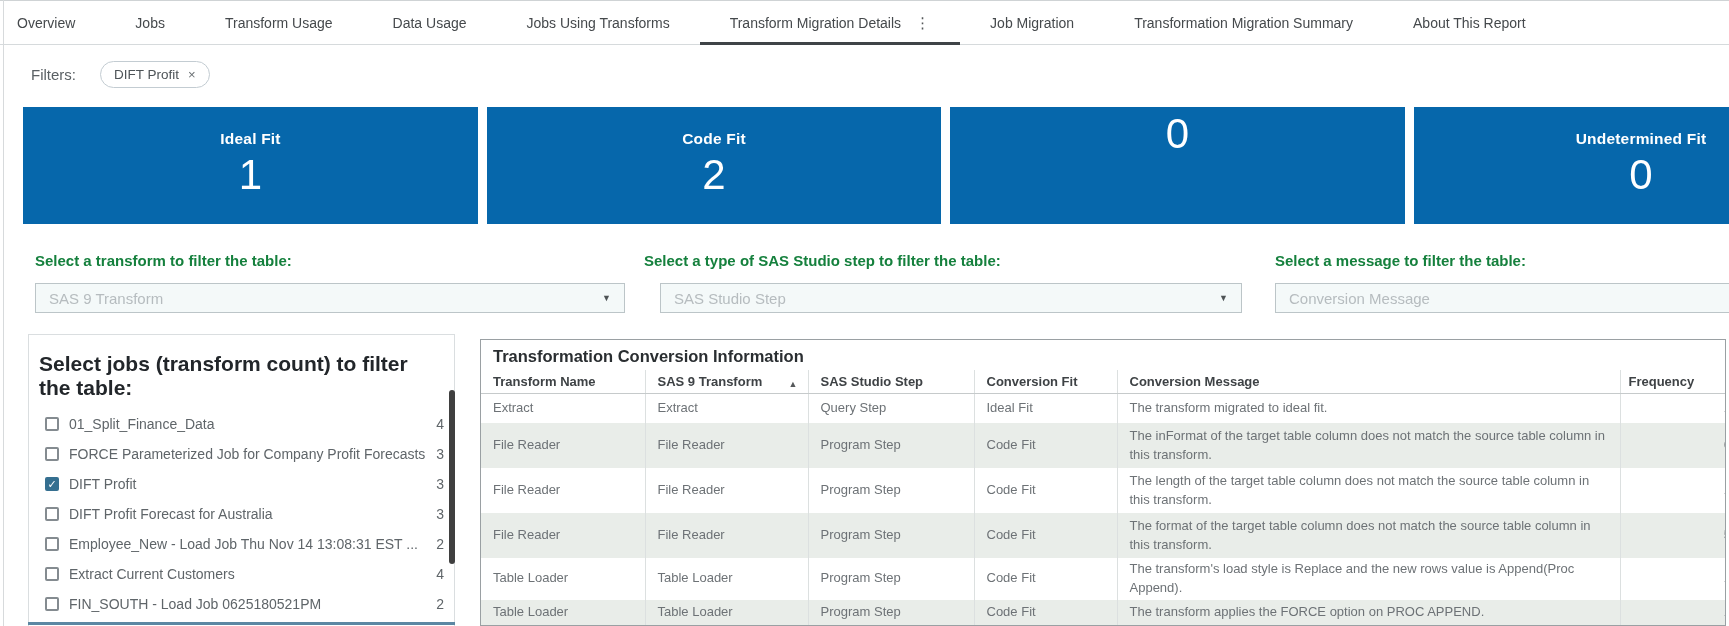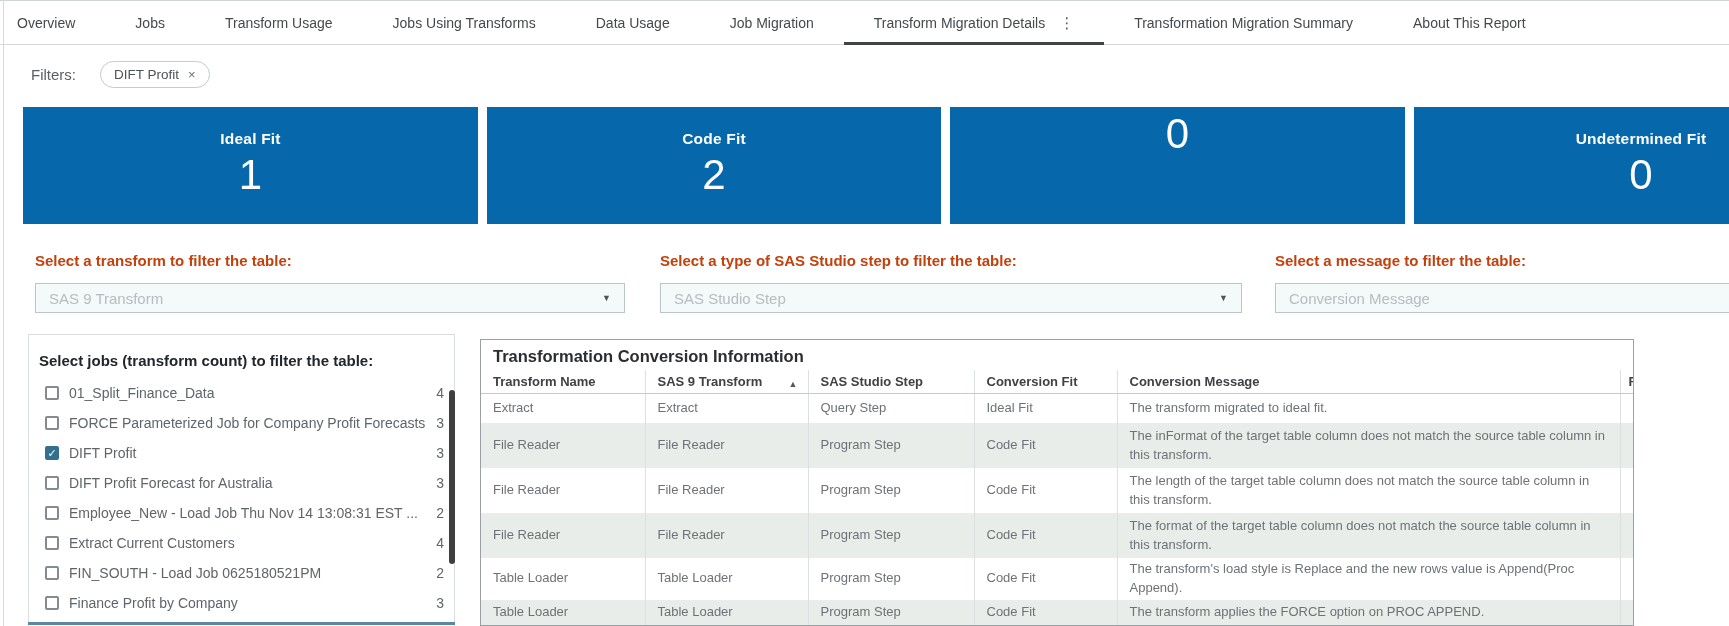--- a/index.html
+++ b/index.html
@@ -24,41 +24,41 @@
   .chip{display:flex;align-items:center;gap:9px;border:1px solid #c3ccd2;border-radius:14px;height:27px;
         padding:0 13px;font-size:13.5px;color:#4d5357;background:#fff;}
   .chip-x{color:#6a7074;font-size:13px;line-height:1;}
 
   
   .tile{position:absolute;top:107px;height:117px;background:#0667ab;color:#fff;text-align:center;}
   .tile-label{margin-top:23px;font-size:15.5px;font-weight:bold;letter-spacing:.2px;}
   .tile-value{margin-top:4px;font-size:42px;font-weight:400;line-height:46px;}
 
   
-  .sel-label{position:absolute;top:252px;font-size:15px;font-weight:bold;color:#c2410c;white-space:nowrap;}
+  .sel-label{position:absolute;top:252px;font-size:15px;font-weight:bold;color:#15803d;white-space:nowrap;}
   .dropdown{position:absolute;top:283px;height:30px;background:#f4f9f9;border:1px solid #bcc5c8;
             display:flex;align-items:center;justify-content:space-between;padding:0 13px;font-size:15px;}
   .dd-placeholder{color:#b6bcbf;white-space:nowrap;overflow:hidden;}
   .dd-arrow{color:#4e5356;font-size:9px;margin-left:10px;}
 
   
   .jobs-panel{position:absolute;left:28px;top:334px;width:427px;height:300px;
               border:1px solid #dadee0;border-bottom:none;background:#fff;}
-  .jobs-heading{margin:17px 10px 9px 10px;font-size:15px;font-weight:bold;color:#22262a;}
+  .jobs-heading{margin:17px 10px 9px 10px;font-size:21px;font-weight:bold;color:#22262a;}
   .job-row{display:flex;align-items:center;height:30px;padding:0 10px 0 16px;font-size:14px;color:#5f6569;}
   .job-check{width:14px;height:14px;border:2px solid #848b90;border-radius:2px;margin-right:10px;flex:none;
              background:#fff;color:#fff;font-size:11px;line-height:11px;text-align:center;}
   .job-check.checked{background:#356f90;border-color:#356f90;}
   .job-label{flex:1;white-space:nowrap;overflow:hidden;}
   .job-count{margin-left:8px;}
   .jobs-scrollthumb{position:absolute;left:420px;top:55px;width:6px;height:174px;background:#3f3f3f;border-radius:3px;}
   .jobs-activeline{position:absolute;left:-1px;right:-1px;top:287px;height:3px;background:#5c87a3;}
 
   
-  .table-panel{position:absolute;left:480px;top:339px;width:1154px;height:287px;border:1px solid #9aa0a3;
+  .table-panel{position:absolute;left:480px;top:339px;width:1246px;height:287px;border:1px solid #9aa0a3;
                overflow:hidden;background:#fff;}
   .table-title{margin:7px 0 0 12px;font-size:16.5px;font-weight:bold;color:#2a2e31;}
   .conv-table{position:absolute;left:0;top:30px;width:1262px;border-collapse:collapse;table-layout:fixed;
               font-size:13px;color:#6d7276;}
   .conv-table th{font-weight:bold;color:#3e4245;text-align:left;padding:0 8px 0 12px;height:23px;
                  border-bottom:1px solid #c6cacb;white-space:nowrap;overflow:hidden;}
   .conv-table td{padding:2px 8px 2px 12px;vertical-align:middle;line-height:1.45;}
   .conv-table th.vline,.conv-table td.vline{border-right:1px solid #dce0e0;}
   tr.stripe td{background:#e9ede9;}
   td.freq,th.freq-h{text-align:right;padding-right:12px;}
@@ -69,27 +69,27 @@
 <body>
 
 <div class="screen">
   <div class="window-top"></div>
   <div class="window-edge"></div>
 
   <div class="tabbar">
     <div class="tab">Overview</div>
     <div class="tab">Jobs</div>
     <div class="tab">Transform Usage</div>
+    <div class="tab">Data Usage</div>
     <div class="tab">Jobs Using Transforms</div>
-    <div class="tab">Data Usage</div>
-    <div class="tab">Job Migration</div>
     <div class="tab active">
       <span>Transform Migration Details</span>
       <span class="kebab">⋮</span>
     </div>
+    <div class="tab">Job Migration</div>
     <div class="tab">Transformation Migration Summary</div>
     <div class="tab">About This Report</div>
   </div>
 
   <div class="filters-row">
     <span class="filters-label">Filters:</span>
     <span class="chip">
       <span>DIFT Profit</span>
       <span class="chip-x">×</span>
     </span>
@@ -110,21 +110,21 @@
     <div class="tile-label">Undetermined Fit</div>
     <div class="tile-value">0</div>
   </div>
 
   <div class="sel-label" style="left:35px;">Select a transform to filter the table:</div>
   <div class="dropdown" style="left:35px;width:590px;">
     <span class="dd-placeholder">SAS 9 Transform</span>
     <span class="dd-arrow">▼</span>
   </div>
 
-  <div class="sel-label" style="left:660px;">Select a type of SAS Studio step to filter the table:</div>
+  <div class="sel-label" style="left:644px;">Select a type of SAS Studio step to filter the table:</div>
   <div class="dropdown" style="left:660px;width:582px;">
     <span class="dd-placeholder">SAS Studio Step</span>
     <span class="dd-arrow">▼</span>
   </div>
 
   <div class="sel-label" style="left:1275px;">Select a message to filter the table:</div>
   <div class="dropdown" style="left:1275px;width:480px;">
     <span class="dd-placeholder">Conversion Message</span>
 
   </div>

